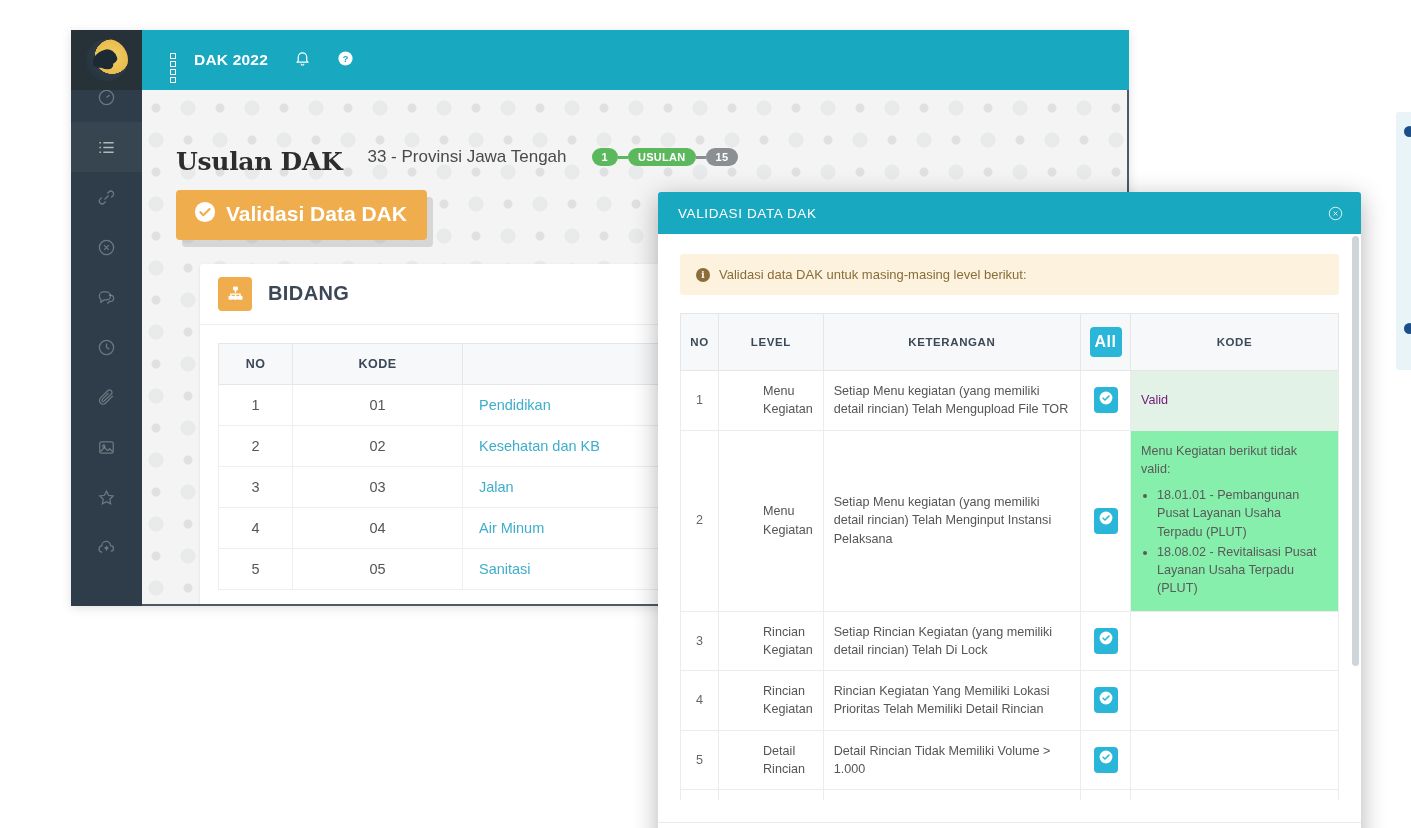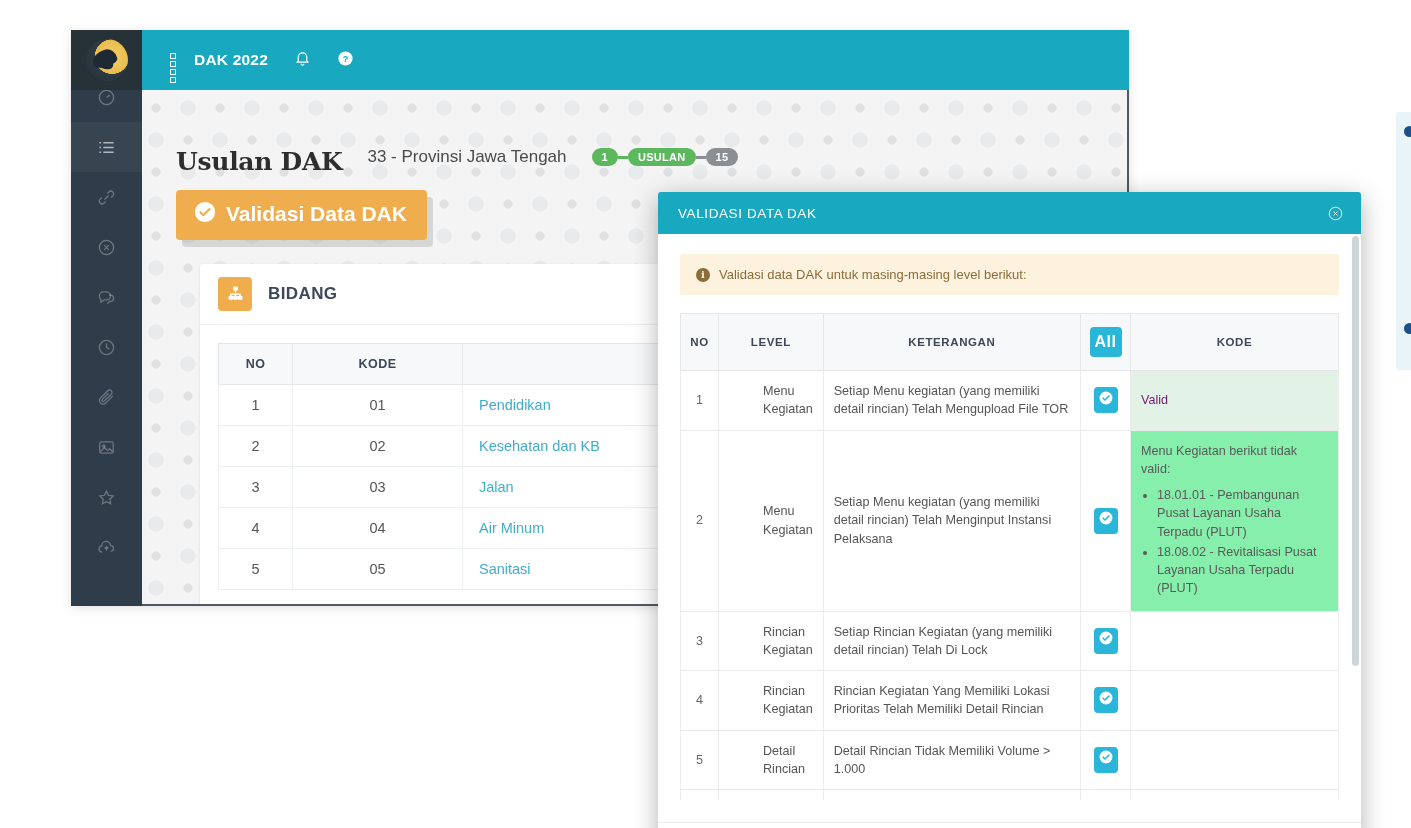--- a/index.html
+++ b/index.html
@@ -97,21 +97,21 @@
   }
   .btn-validasi svg { width: 22px; height: 22px; }
 
   .card {
     margin: 24px 0 0 24px; width: 700px; background:#fff;
     border-radius: 3px; box-shadow: 0 1px 3px rgba(0,0,0,.10);
   }
   .card-head { display:flex; align-items:center; gap:16px; padding: 13px 18px; border-bottom: 1px solid #eee; }
   .card-ico { width:34px; height:34px; border-radius:4px; background:#f0ad4e; display:flex; align-items:center; justify-content:center; }
   .card-ico svg { width:17px; height:17px; }
-  .card-title { font-size: 17px; font-weight: bold; color:#3c4858; letter-spacing:.4px; }
+  .card-title { font-size: 20px; font-weight: bold; color:#3c4858; letter-spacing:.4px; }
   .card-body { padding: 18px; }
   .search-wrap { display:flex; width: 238px; margin-bottom: 14px; }
   .search-input {
     flex:1; height: 38px; border:1px solid #ccc; border-right:none; border-radius:3px 0 0 3px;
     padding: 0 12px; font-size:14px; color:#888; font-family:"Liberation Sans",sans-serif;
     outline:none; background:#fff;
   }
   .search-btn {
     width: 46px; height:38px; border:1px solid #ccc; border-radius:0 3px 3px 0;
     background:#fff; display:flex; align-items:center; justify-content:center; color:#3c4858;

